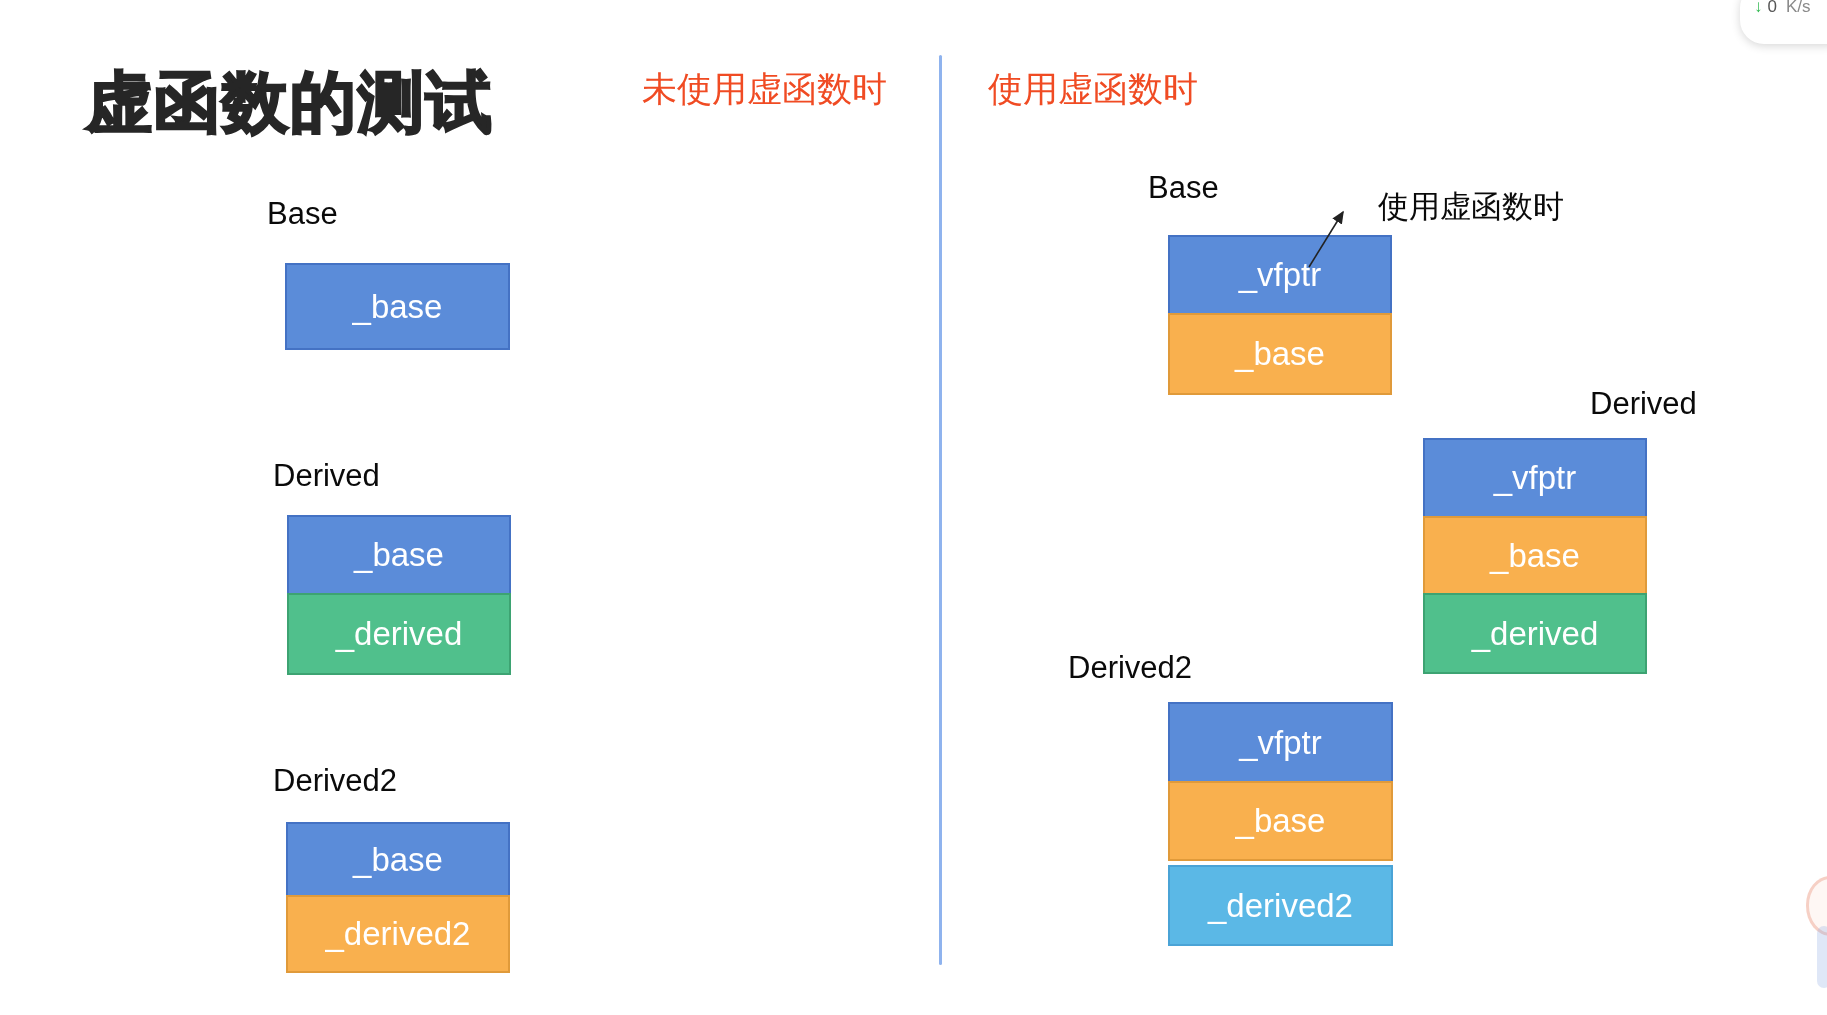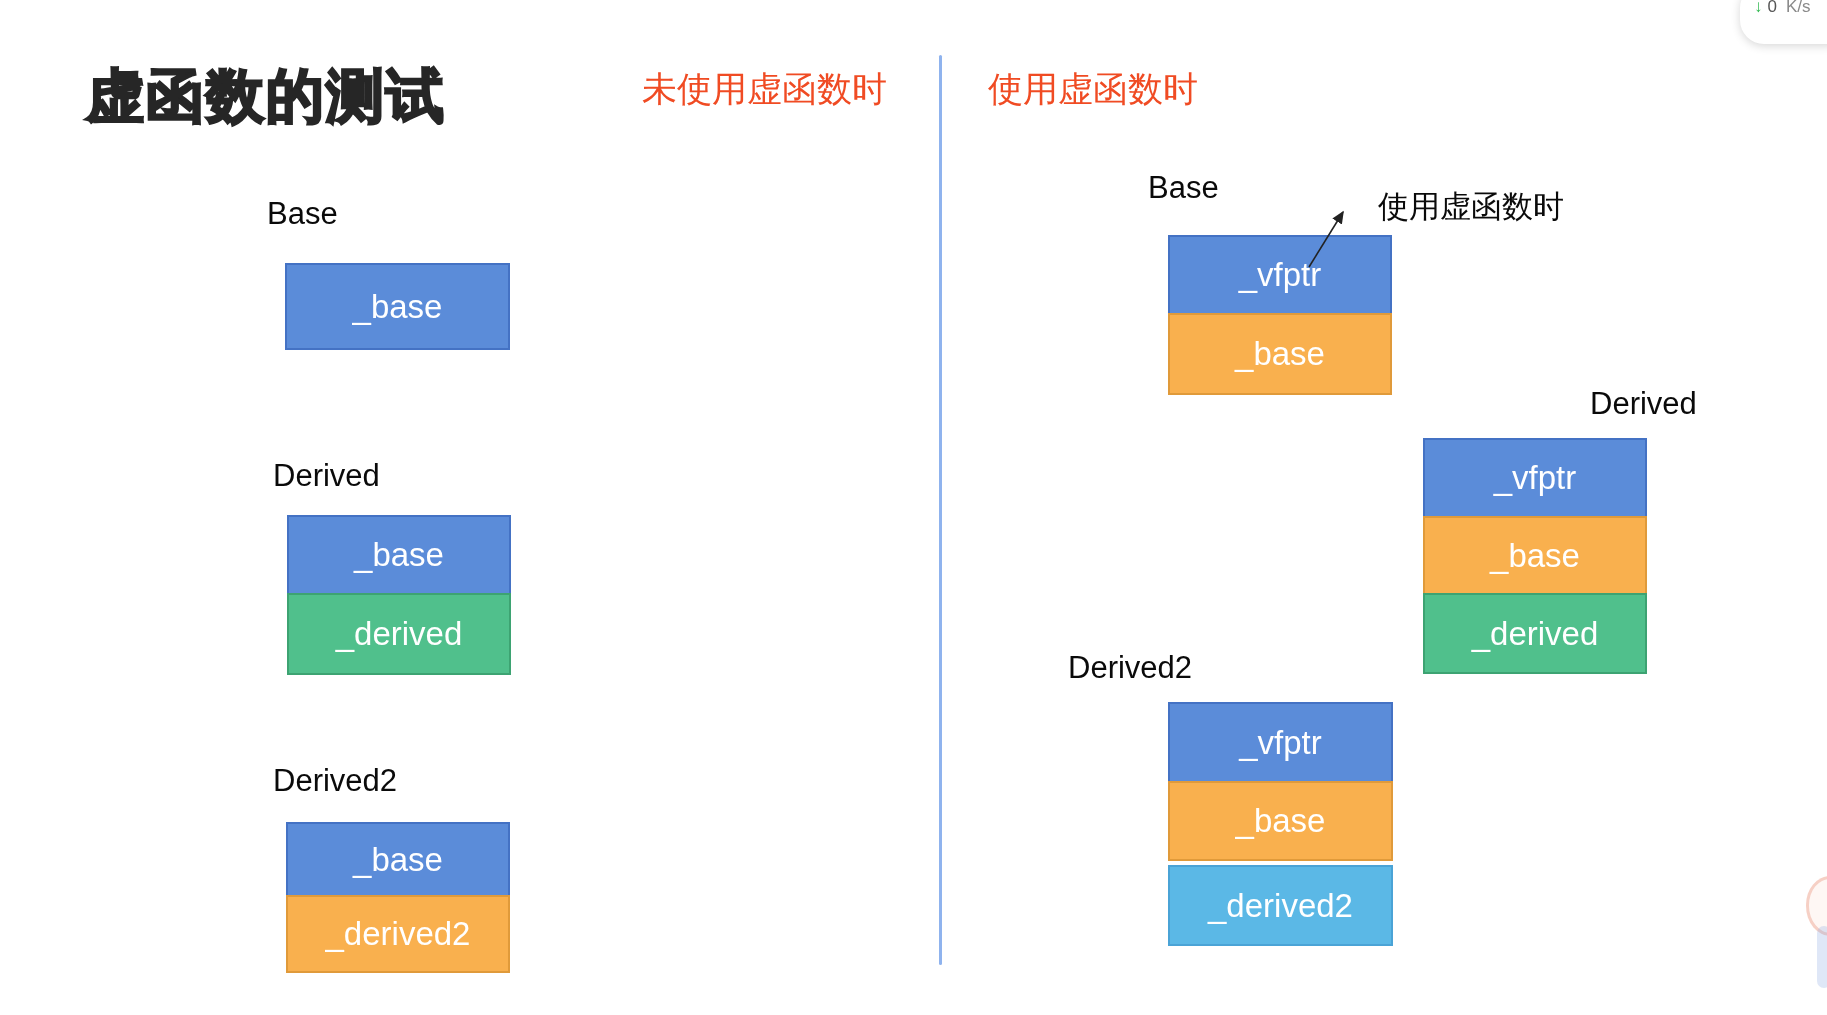--- a/index.html
+++ b/index.html
@@ -3,21 +3,21 @@
 <meta charset="utf-8">
 <style>
   html,body{margin:0;padding:0;background:#fff;}
   #canvas{
     position:relative;width:1827px;height:1015px;overflow:hidden;background:#ffffff;
     font-family:"Liberation Sans", sans-serif;
   }
   
   .page-title{
     position:absolute;left:86px;top:58px;
-    font-size:58px;font-weight:900;color:#262626;letter-spacing:2px;
+    font-size:66px;font-weight:900;color:#262626;letter-spacing:2px;
     -webkit-text-stroke:2.5px #262626;
   }
   .section-header{
     position:absolute;top:66px;font-size:35px;color:#f04b23;font-weight:400;
     white-space:nowrap;
   }
   .section-header.left{left:642px;}
   .section-header.right{left:988px;}
   .divider{
     position:absolute;left:939px;top:55px;width:3px;height:910px;

